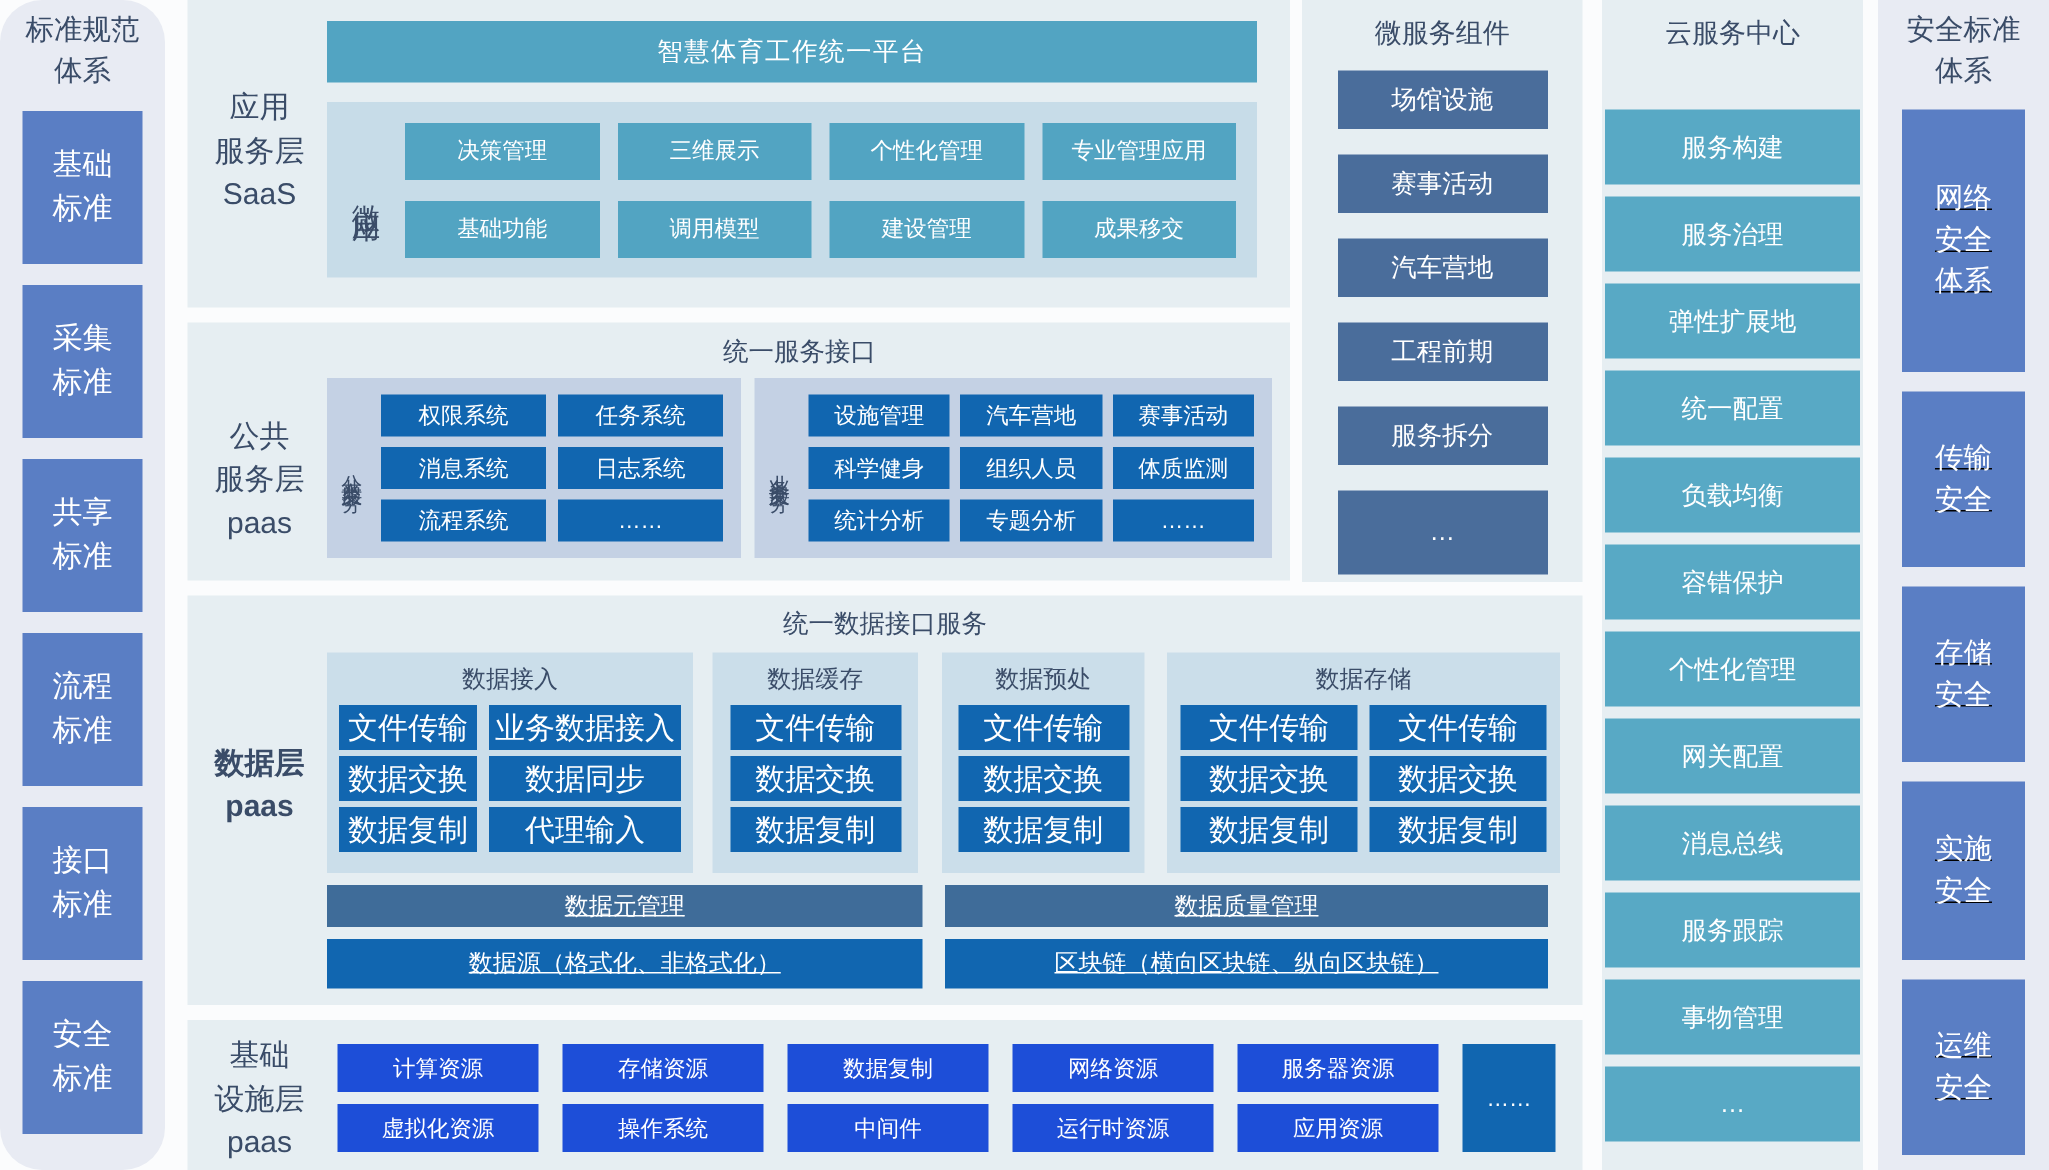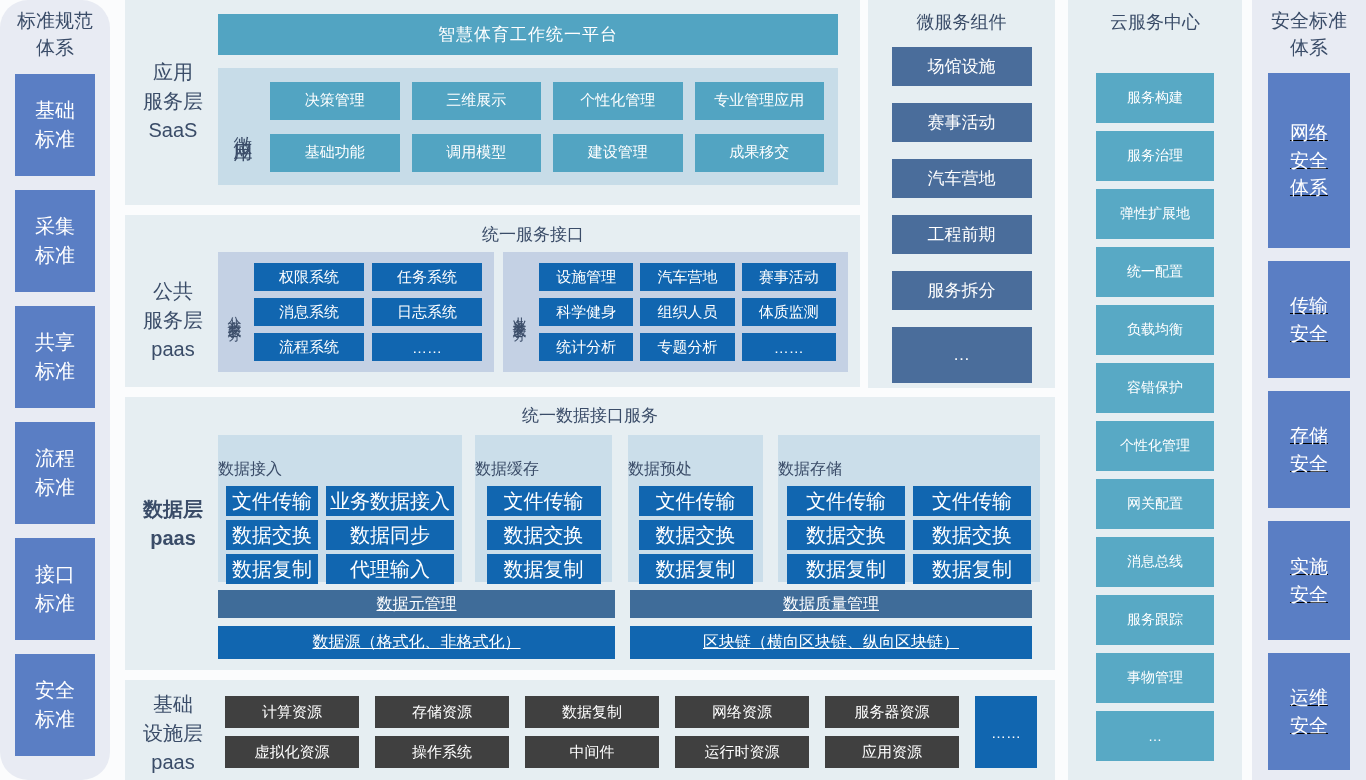--- a/index.html
+++ b/index.html
@@ -45,50 +45,50 @@
 
   
   #dat{left:125px;top:397px;width:930px;height:273px;}
   #dat .sec-title{left:0;width:100%;top:7px;}
   #dat .layer-label{left:4px;top:98px;width:88px;font-weight:bold;}
   .dp{position:absolute;top:38px;height:147px;background:#cbdeea;}
   #dg1{left:93px;width:244px;}
   #dg2{left:350px;width:137px;}
   #dg3{left:503px;width:135px;}
   #dg4{left:653px;width:262px;}
-  .dp-title{text-align:left;color:#3a4c68;font-size:16px;margin:24px 0 6px;}
+  .dp-title{text-align:center;color:#3a4c68;font-size:16px;margin:8px 0 6px;}
   .dgrid{display:grid;gap:4px 8px;justify-content:center;}
   #dg1 .dgrid{grid-template-columns:92px 128px;}
   #dg2 .dgrid,#dg3 .dgrid{grid-template-columns:114px;}
   #dg4 .dgrid{grid-template-columns:118px 118px;}
   .dark-btn-sm{height:30px;background:#1166b0;font-size:20px;}
   .bar{position:absolute;height:28px;font-size:16px;text-decoration:underline;}
   #bar-m1{left:93px;top:193px;width:397px;background:#3f6c99;}
   #bar-m2{left:505px;top:193px;width:402px;background:#3f6c99;}
   #bar-s1{left:93px;top:229px;width:397px;height:33px;background:#1166b0;}
   #bar-s2{left:505px;top:229px;width:402px;height:33px;background:#1166b0;}
 
   
   #inf{left:125px;top:680px;width:930px;height:124px;}
   #inf .layer-label{left:4px;top:10px;width:88px;}
   .inf-grid{position:absolute;left:100px;top:16px;display:grid;grid-template-columns:repeat(5,134px) 62px;grid-auto-rows:32px;gap:8px 16px;}
-  .inf-btn{background:#404040;font-size:15px;}
+  .inf-btn{background:#1d4ed8;font-size:15px;}
   .inf-more{grid-column:6;grid-row:1/3;background:#1166b0;font-size:15px;}
 
   
   .micro-col{position:absolute;left:868px;top:0;width:187px;height:388px;background:#e6eef2;}
   .col-title2{margin-top:10px;text-align:center;color:#3a4c68;font-size:18px;}
   .micro-boxes{margin-top:13px;display:flex;flex-direction:column;align-items:center;gap:17px;}
   .micro-box{width:140px;height:39px;background:#4a6d9b;font-size:17px;}
   .micro-box.tall{height:56px;}
 
   
   .cloud-col{position:absolute;left:1068px;top:0;width:174px;height:780px;background:#e6eef2;}
   .cloud-boxes{position:absolute;top:73px;left:0;width:100%;display:flex;flex-direction:column;align-items:center;gap:8px;}
-  .cloud-box{width:118px;height:50px;background:#58a9c5;font-size:14px;}
+  .cloud-box{width:170px;height:50px;background:#58a9c5;font-size:17px;}
 
   
   .secur-col{position:absolute;left:1252px;top:0;width:114px;height:780px;background:#e8ebf3;}
   .secur-boxes{position:absolute;top:73px;left:0;width:100%;display:flex;flex-direction:column;align-items:center;gap:13px;text-decoration:underline;}
   .secur-box{width:82px;background:#5a7ec4;font-size:19px;}
   .h175{height:175px;}
   .h117{height:117px;}
   .h119{height:119px;}
 </style>
 </head>

